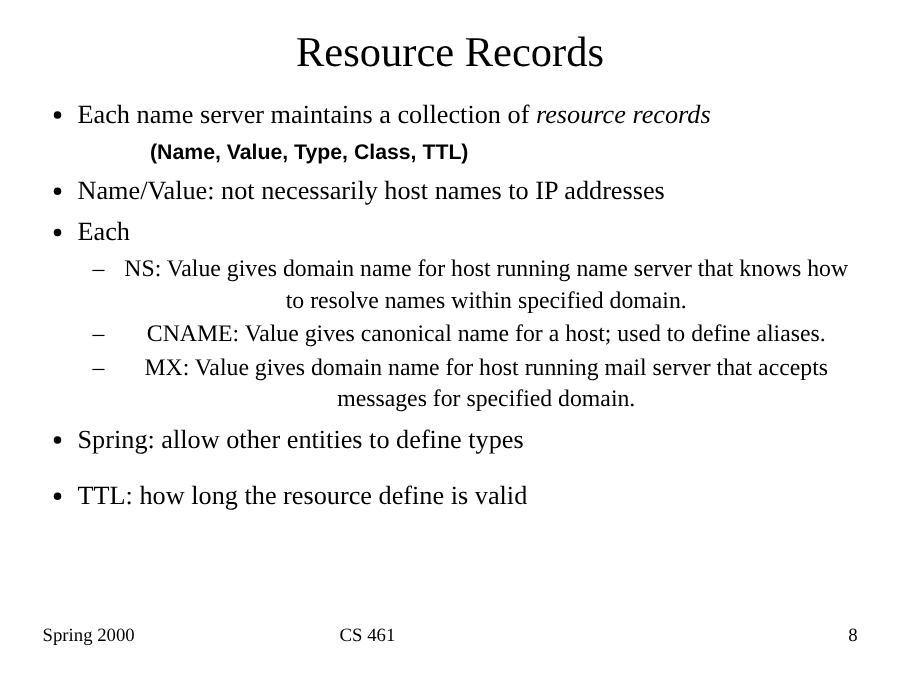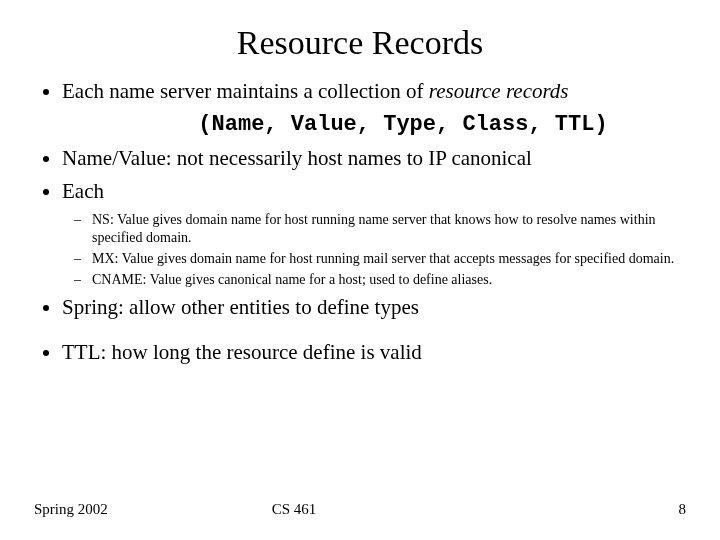--- a/index.html
+++ b/index.html
@@ -30,32 +30,32 @@
   }
   ul.b1 {
     list-style-type: disc;
     margin: 6px 0 0 0;
     padding-left: 28px;
   }
   ul.b1 > li {
     margin: 6px 0;
   }
   .tuple {
-    font-family: Liberation Mono, monospace;
+    font-family: Liberation Sans, sans-serif;
     font-weight: bold;
-    font-size: 22px;
+    font-size: 17px;
     margin: 2px 0 4px 86px;
-    text-align: center;
   }
   .em { font-style: italic; }
   ul.b2 {
     list-style: none;
     margin: 4px 0 6px 0;
     padding-left: 40px;
-    font-size: 14px;
+    font-size: 19px;
+    text-align: center;
   }
   ul.b2 > li {
     position: relative;
     padding-left: 18px;
     margin: 3px 0;
   }
   ul.b2 > li::before {
     content: "–";
     position: absolute;
     left: 0;
@@ -86,38 +86,38 @@
 
   <div class="content">
     <ul class="b1">
       <li>
         <span>Each name server maintains a collection of </span><span class="em">resource records</span>
       </li>
     </ul>
     <div class="tuple">(Name, Value, Type, Class, TTL)</div>
 
     <ul class="b1">
-      <li>Name/Value: not necessarily host names to IP canonical</li>
+      <li>Name/Value: not necessarily host names to IP addresses</li>
       <li>Each</li>
     </ul>
 
     <ul class="b2">
       <li>NS: Value gives domain name for host running name server that knows how to resolve names within specified domain.</li>
+      <li>CNAME: Value gives canonical name for a host; used to define aliases.</li>
       <li>MX: Value gives domain name for host running mail server that accepts messages for specified domain.</li>
-      <li>CNAME: Value gives canonical name for a host; used to define aliases.</li>
     </ul>
 
     <ul class="b1">
       <li>Spring: allow other entities to define types</li>
     </ul>
     <div class="spacer-small"></div>
     <ul class="b1">
       <li>TTL: how long the resource define is valid</li>
     </ul>
   </div>
 
   <div class="footer">
     <span class="center">CS 461</span>
-    <span class="left">Spring 2002</span>
+    <span class="left">Spring 2000</span>
     <span class="right">8</span>
   </div>
 
 </div>
 
 </body></html>

